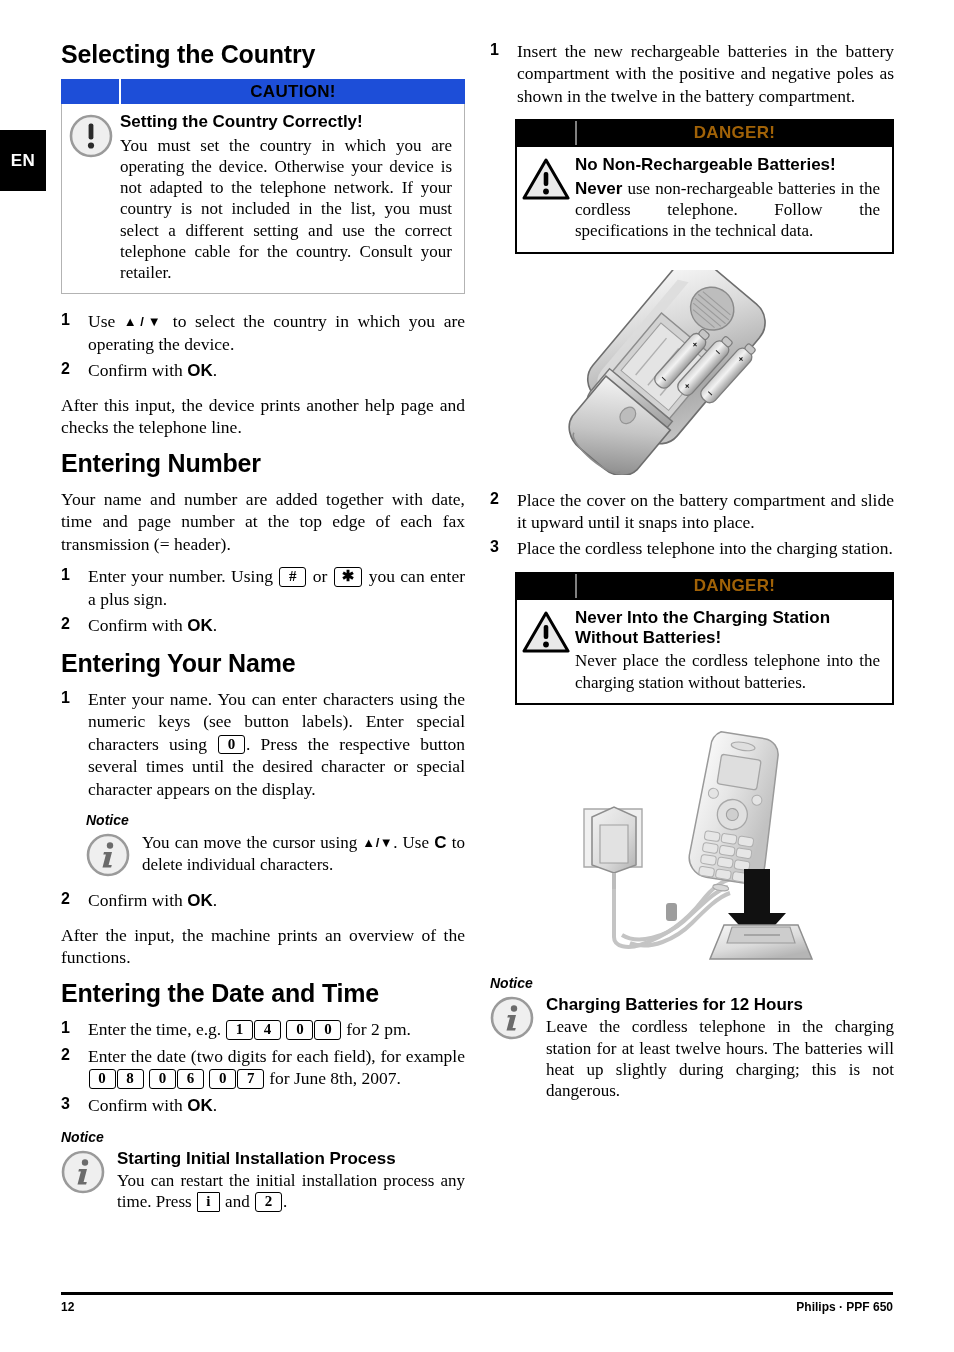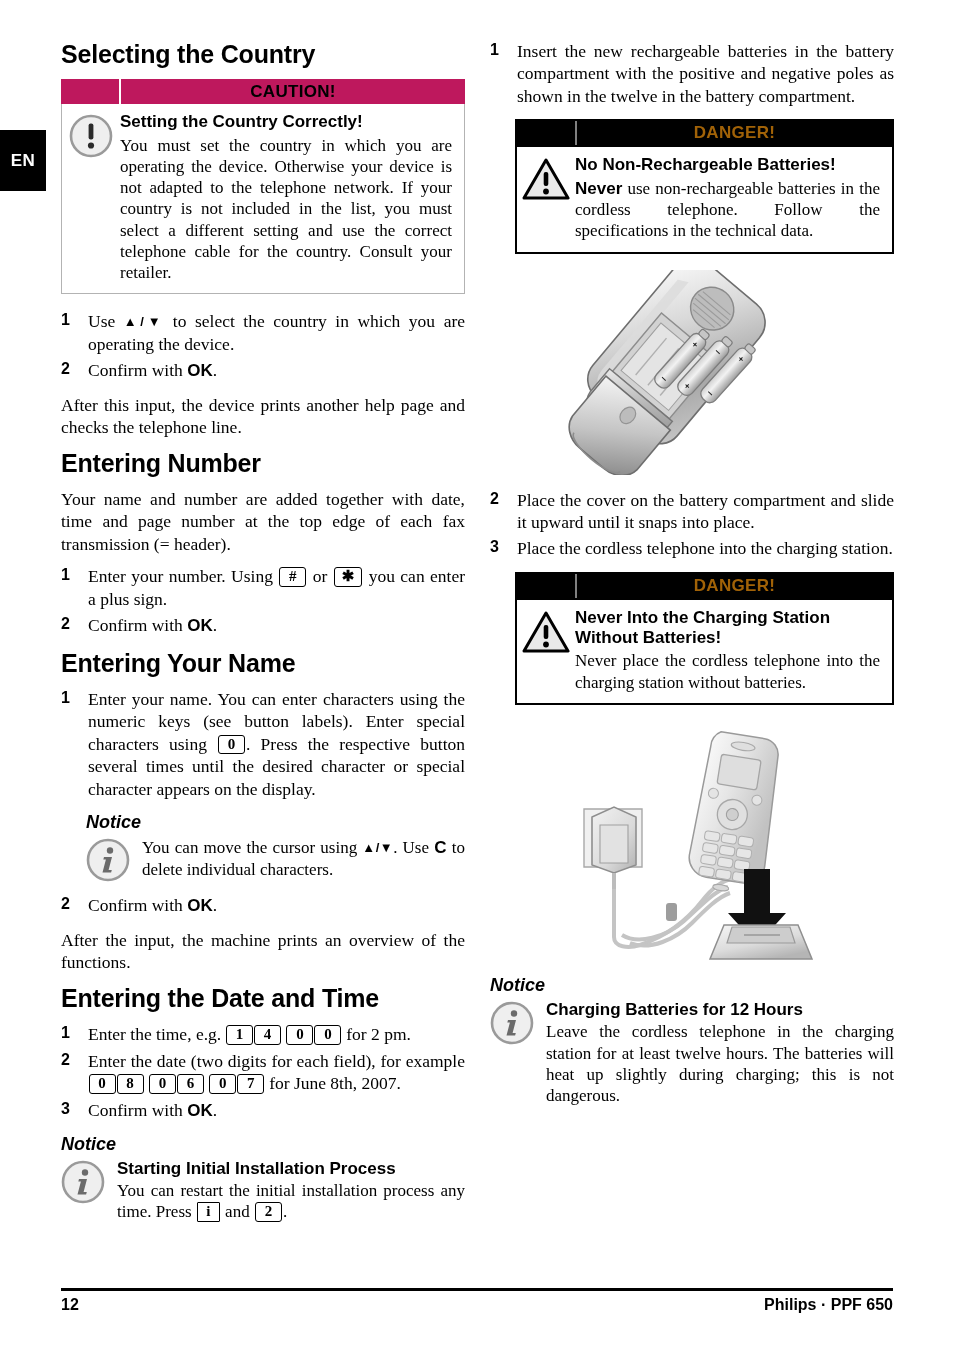--- a/index.html
+++ b/index.html
@@ -150,21 +150,21 @@
     flex: 1 1 auto;
     display: flex;
     align-items: center;
     justify-content: center;
     font-family: "Liberation Sans", sans-serif;
     font-weight: bold;
     font-size: 17px;
     letter-spacing: 0.3px;
   }
   
-  .caution .alert-head { background: #be185d; height: 25px; }
+  .caution .alert-head { background: #1d4ed8; height: 25px; }
   .caution .alert-head .head-icon-col { border-right: 2px solid #ffffff; }
   .caution .alert-head .head-title { color: #000; }
   .caution .alert-body {
     border: 1px solid #b3b3b3;
     border-top: none;
   }
   
   .danger .alert-head { background: #000000; }
   .danger .alert-head .head-icon-col { border-right: 2px solid #808080; }
   .danger .alert-head .head-title { color: #a16207; }
@@ -194,21 +194,21 @@
     line-height: 1.25;
     text-align: justify;
     margin: 0;
   }
 
   
   .notice-label {
     font-family: "Liberation Sans", sans-serif;
     font-weight: bold;
     font-style: italic;
-    font-size: 18px;
+    font-size: 14px;
     margin: 10px 0 4px 0;
   }
   .notice-label.indent { margin-left: 25px; }
   .notice-block { display: flex; margin-bottom: 12px; }
   .notice-block.indent { margin-left: 25px; }
   .notice-icon-col {
     width: 56px;
     flex: 0 0 56px;
     display: flex;
     justify-content: flex-start;
@@ -242,21 +242,21 @@
     left: 61px;
     right: 61px;
     bottom: 38px;
     border-top: 3px solid #000;
     padding-top: 5px;
     display: flex;
     justify-content: space-between;
     align-items: baseline;
     font-family: "Liberation Sans", sans-serif;
     font-weight: bold;
-    font-size: 16px;
+    font-size: 12px;
   }
 </style>
 </head>
 <body>
 
 <div class="page">
 
   <div class="lang-tab">EN</div>
 
   <div class="col col-left">

